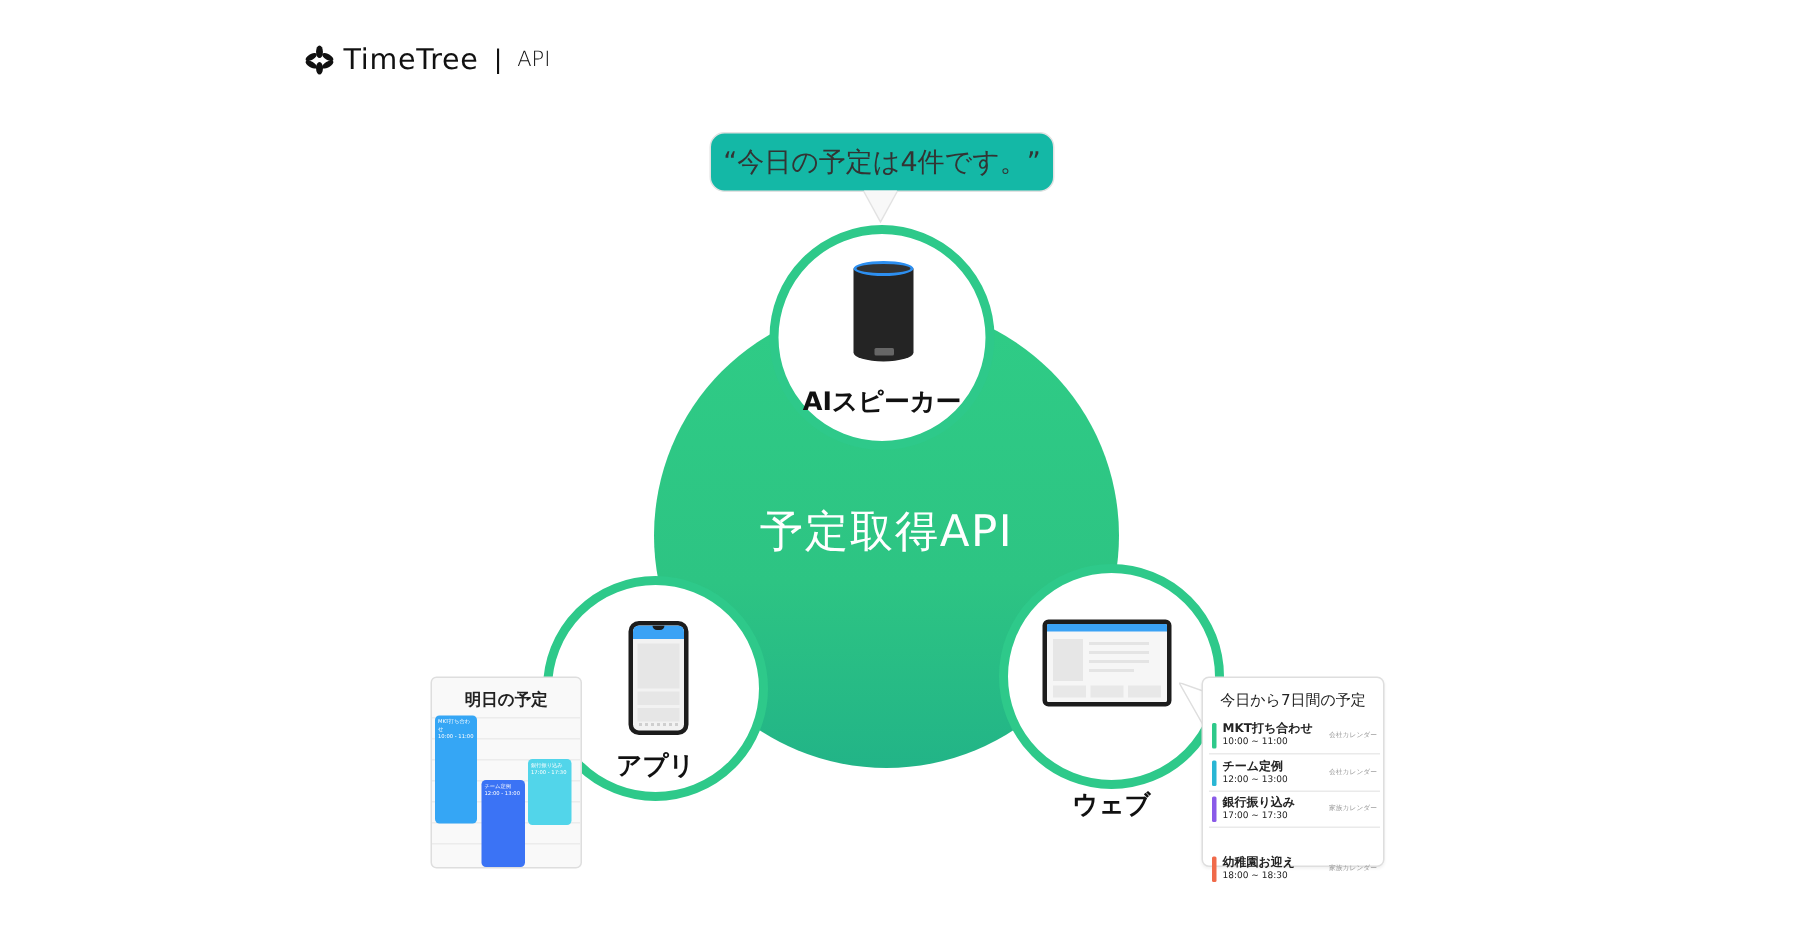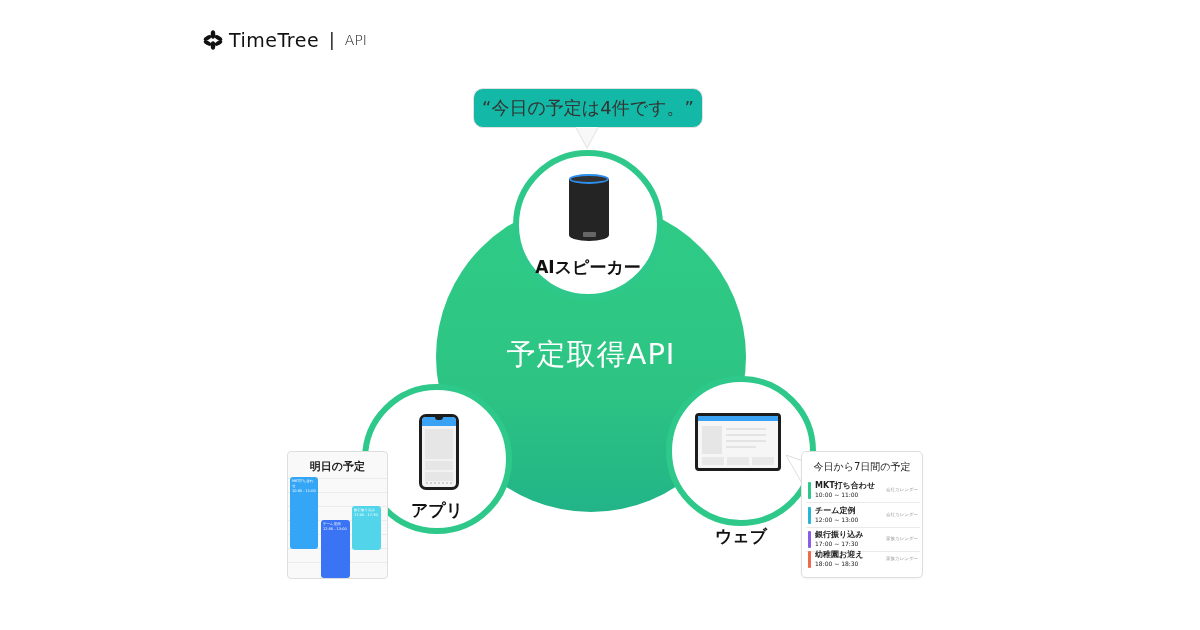--- a/index.html
+++ b/index.html
@@ -193,19 +193,19 @@
     <div class="row-title">チーム定例</div>
     <div class="row-time">12:00 ~ 13:00</div>
     <div class="row-cal">会社カレンダー</div>
   </div>
   <div class="row" style="top:76px;">
     <div class="row-bar" style="background:#8a5ae8;"></div>
     <div class="row-title">銀行振り込み</div>
     <div class="row-time">17:00 ~ 17:30</div>
     <div class="row-cal">家族カレンダー</div>
   </div>
-  <div class="row" style="top:96px;border-bottom:none;">
+  <div class="row" style="top:116px;border-bottom:none;">
     <div class="row-bar" style="background:#f06a4a;"></div>
     <div class="row-title">幼稚園お迎え</div>
     <div class="row-time">18:00 ~ 18:30</div>
     <div class="row-cal">家族カレンダー</div>
   </div>
 </div>
 
 </body></html>

